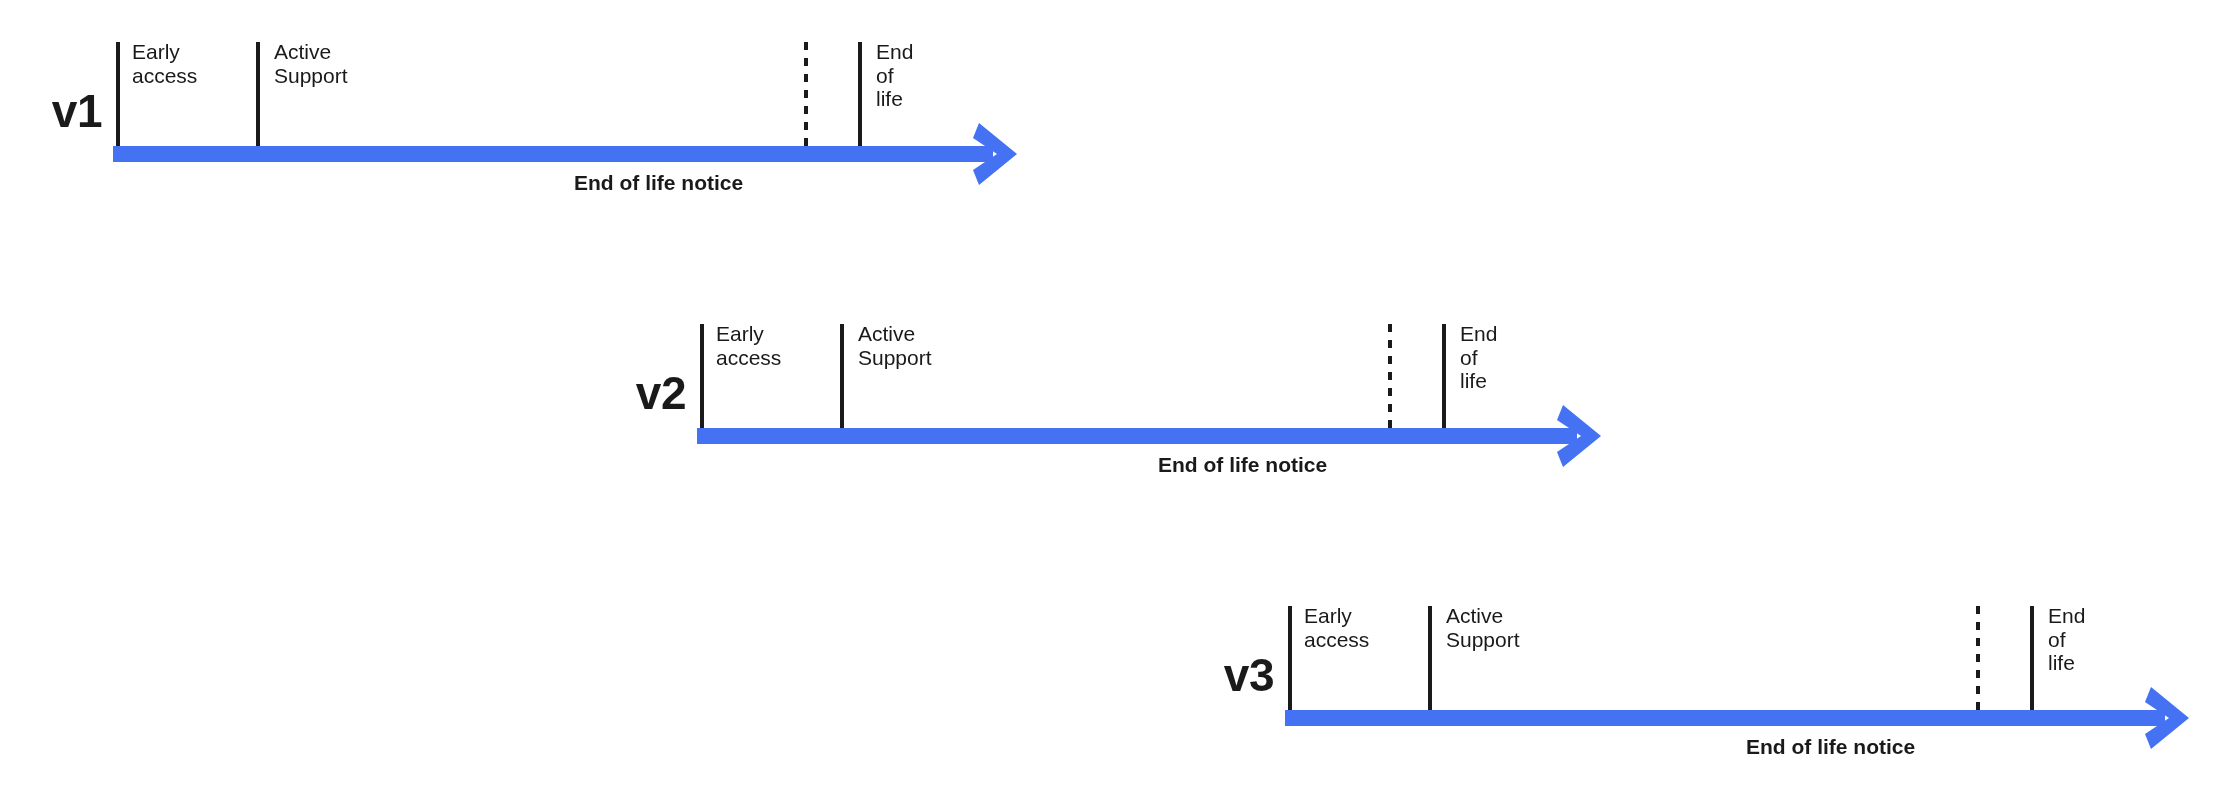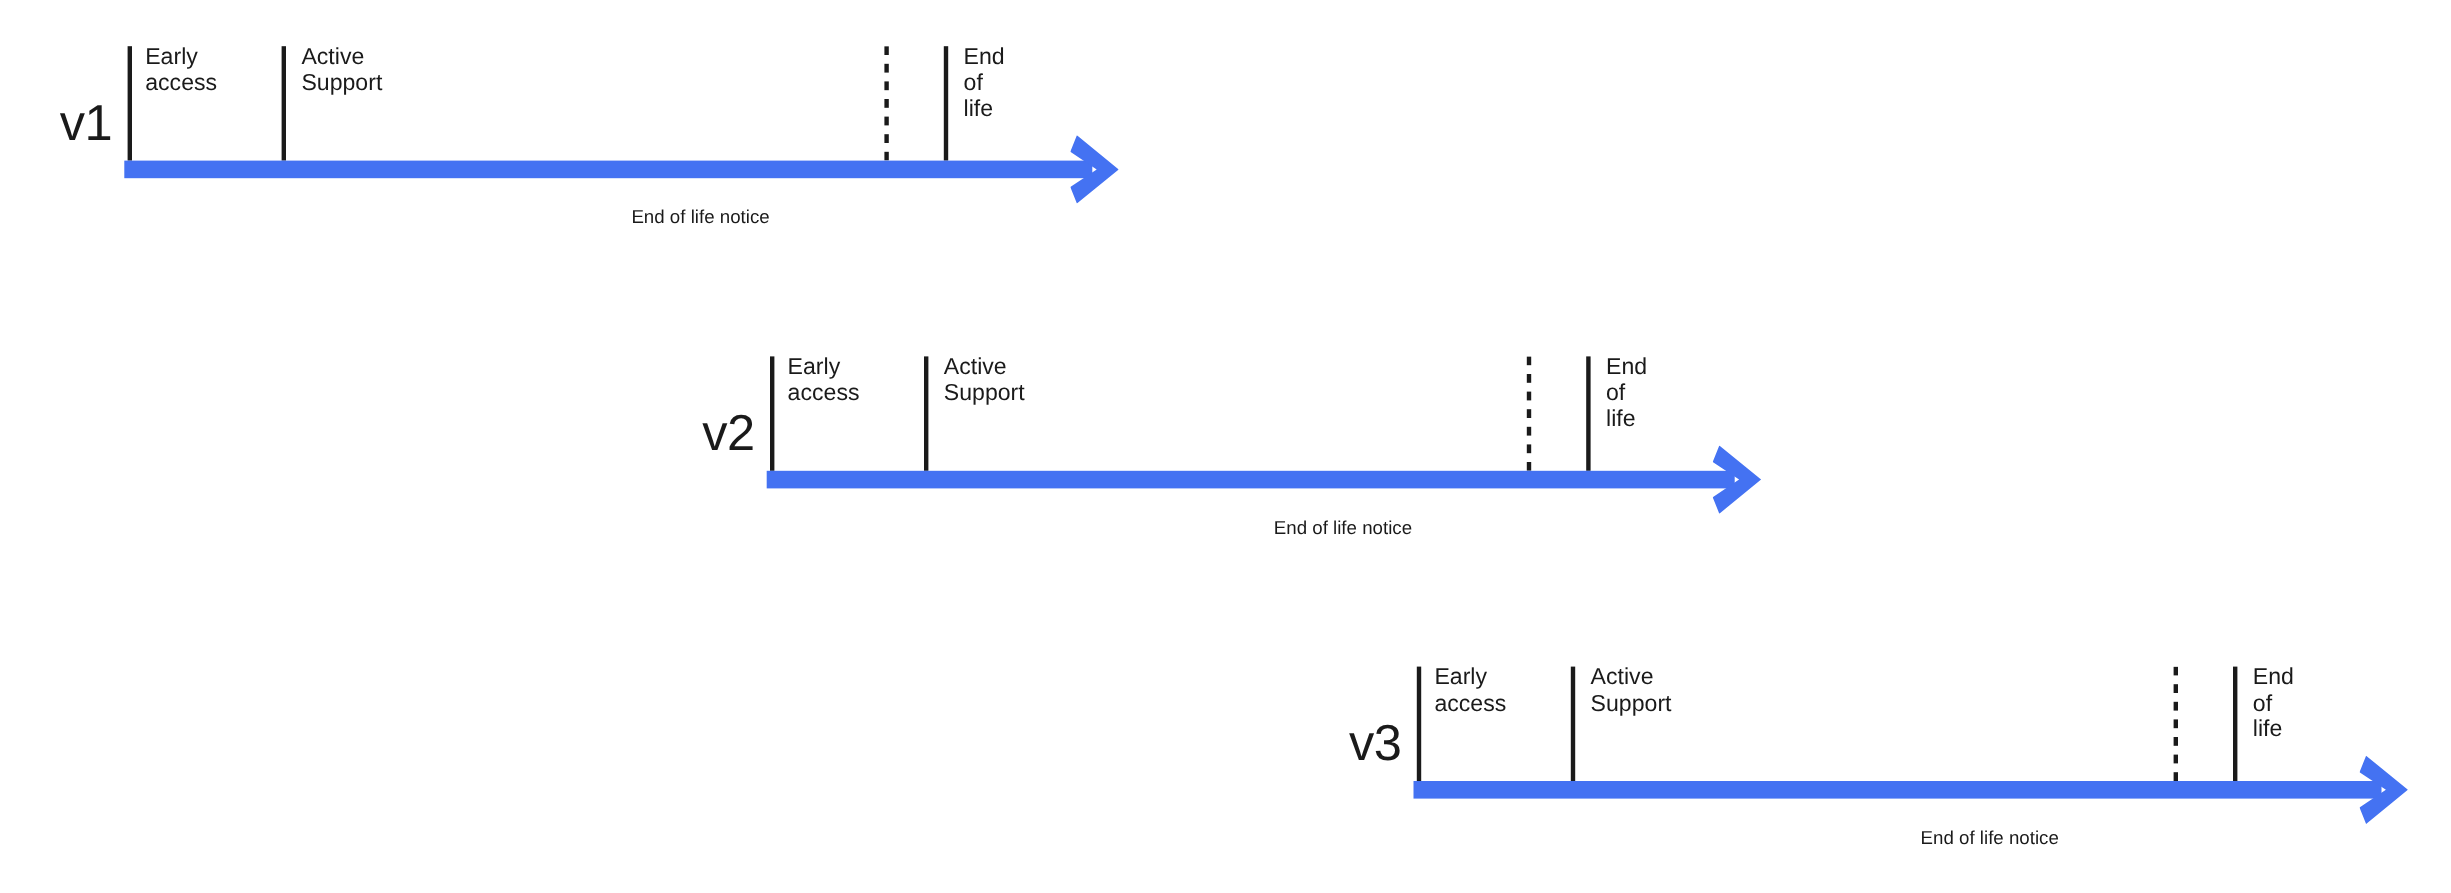--- a/index.html
+++ b/index.html
@@ -17,21 +17,21 @@
   }
   .timeline-row { position:absolute; }
 
   
   .version-label {
     position:absolute;
     left:0; top:46px;
     width:84px;
     text-align:right;
     font-size:46px;
-    font-weight:400;
+    font-weight:700;
     color:#1a1a1a;
     letter-spacing:-0.5px;
     line-height:1;
     white-space:nowrap;
   }
 
   
   .divider {
     position:absolute;
     top:0;
@@ -76,26 +76,25 @@
   .arrow-head {
     position:absolute;
     width:44px;
     height:62px;
   }
   .arrow-head svg { display:block; width:100%; height:100%; }
 
   
   .notice-label {
     position:absolute;
-    font-size:17px;
-    font-weight:400;
+    font-size:21px;
+    font-weight:700;
     color:#1a1a1a;
     white-space:nowrap;
     line-height:1;
-    margin-top:17px;
   }
 </style>
 </head>
 <body>
 
 <div id="diagram">
 
   <div class="timeline-row" style="left:18px; top:42px;">
 
     <div class="version-label">v1</div>

